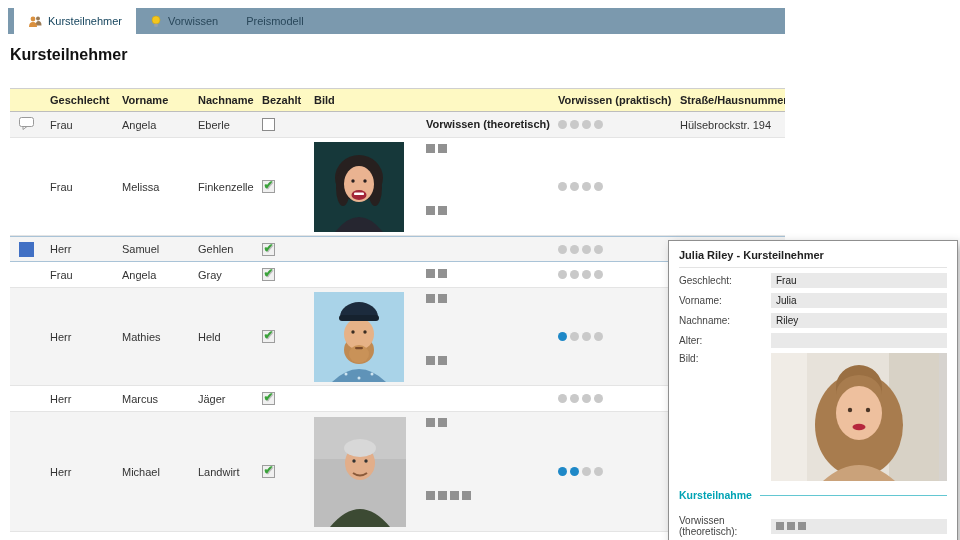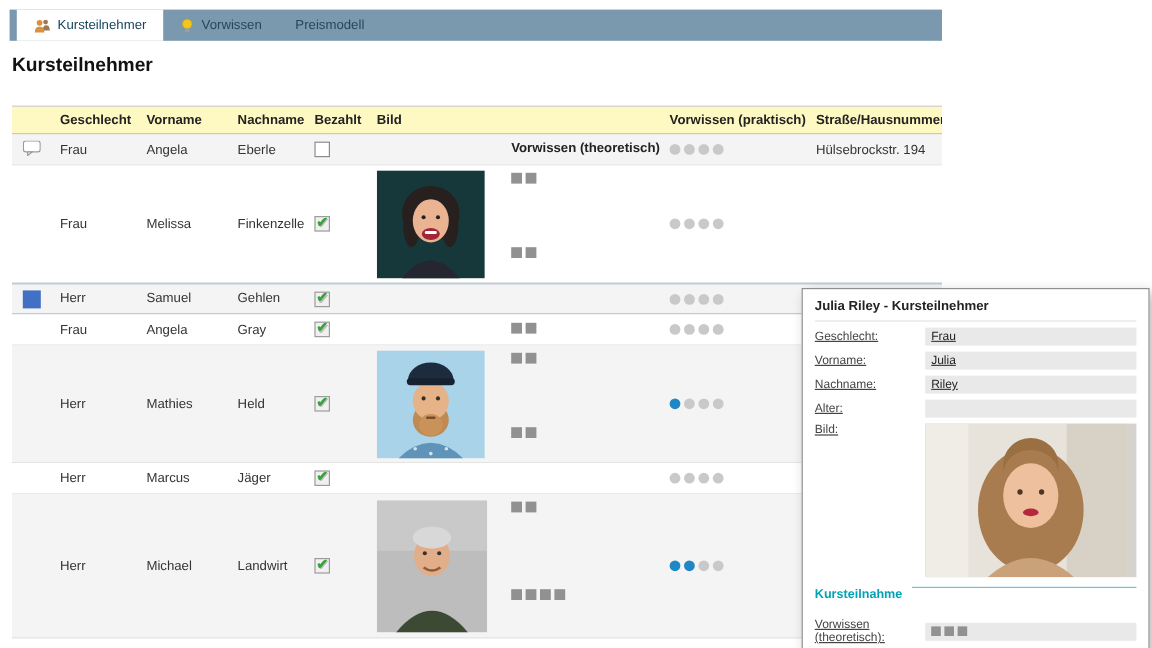--- a/index.html
+++ b/index.html
@@ -72,29 +72,29 @@
   
   .popup {
     position:absolute; left:668px; top:240px; width:290px; height:360px;
     background:#fff; border:1px solid #8f8f8f; z-index:5;
     box-shadow:4px 4px 10px rgba(0,0,0,.28); padding:8px 10px;
   }
   .ptitle {
     font-size:11px; font-weight:bold; color:#222;
     padding-bottom:6px; border-bottom:1px solid #e3e3e3; margin-bottom:4px;
   }
-  .prow { display:flex; align-items:center; margin:5px 0; font-size:10px; color:#444;text-decoration:underline; }
+  .prow { display:flex; align-items:center; margin:5px 0; font-size:10px; color:#444; }
   .prow.top { align-items:flex-start; }
   .plabel { width:92px; flex:none; }
   .pval {
     flex:1; background:#e9e9e9; min-height:15px; display:flex; align-items:center;
     padding:1px 5px; font-size:10px; color:#222;
   }
   .pimg { flex:1; background:#d6d3cf; height:128px; overflow:hidden; }
-  .psection { display:flex; align-items:flex-start; margin-top:8px; margin-bottom:14px; }
+  .psection { display:flex; align-items:center; margin-top:8px; margin-bottom:14px; }
   .psection .ptext { font-size:10.5px; font-weight:bold; color:#00a3b4; flex:none; }
   .psection .pline { flex:1; height:1px; background:#63c7d2; margin-left:8px; }
   .pval .square { width:8px; height:8px; }
 </style>
 </head>
 <body>
 
 <div class="tabbar">
   <div class="tab active">
     <span class="ticon">

